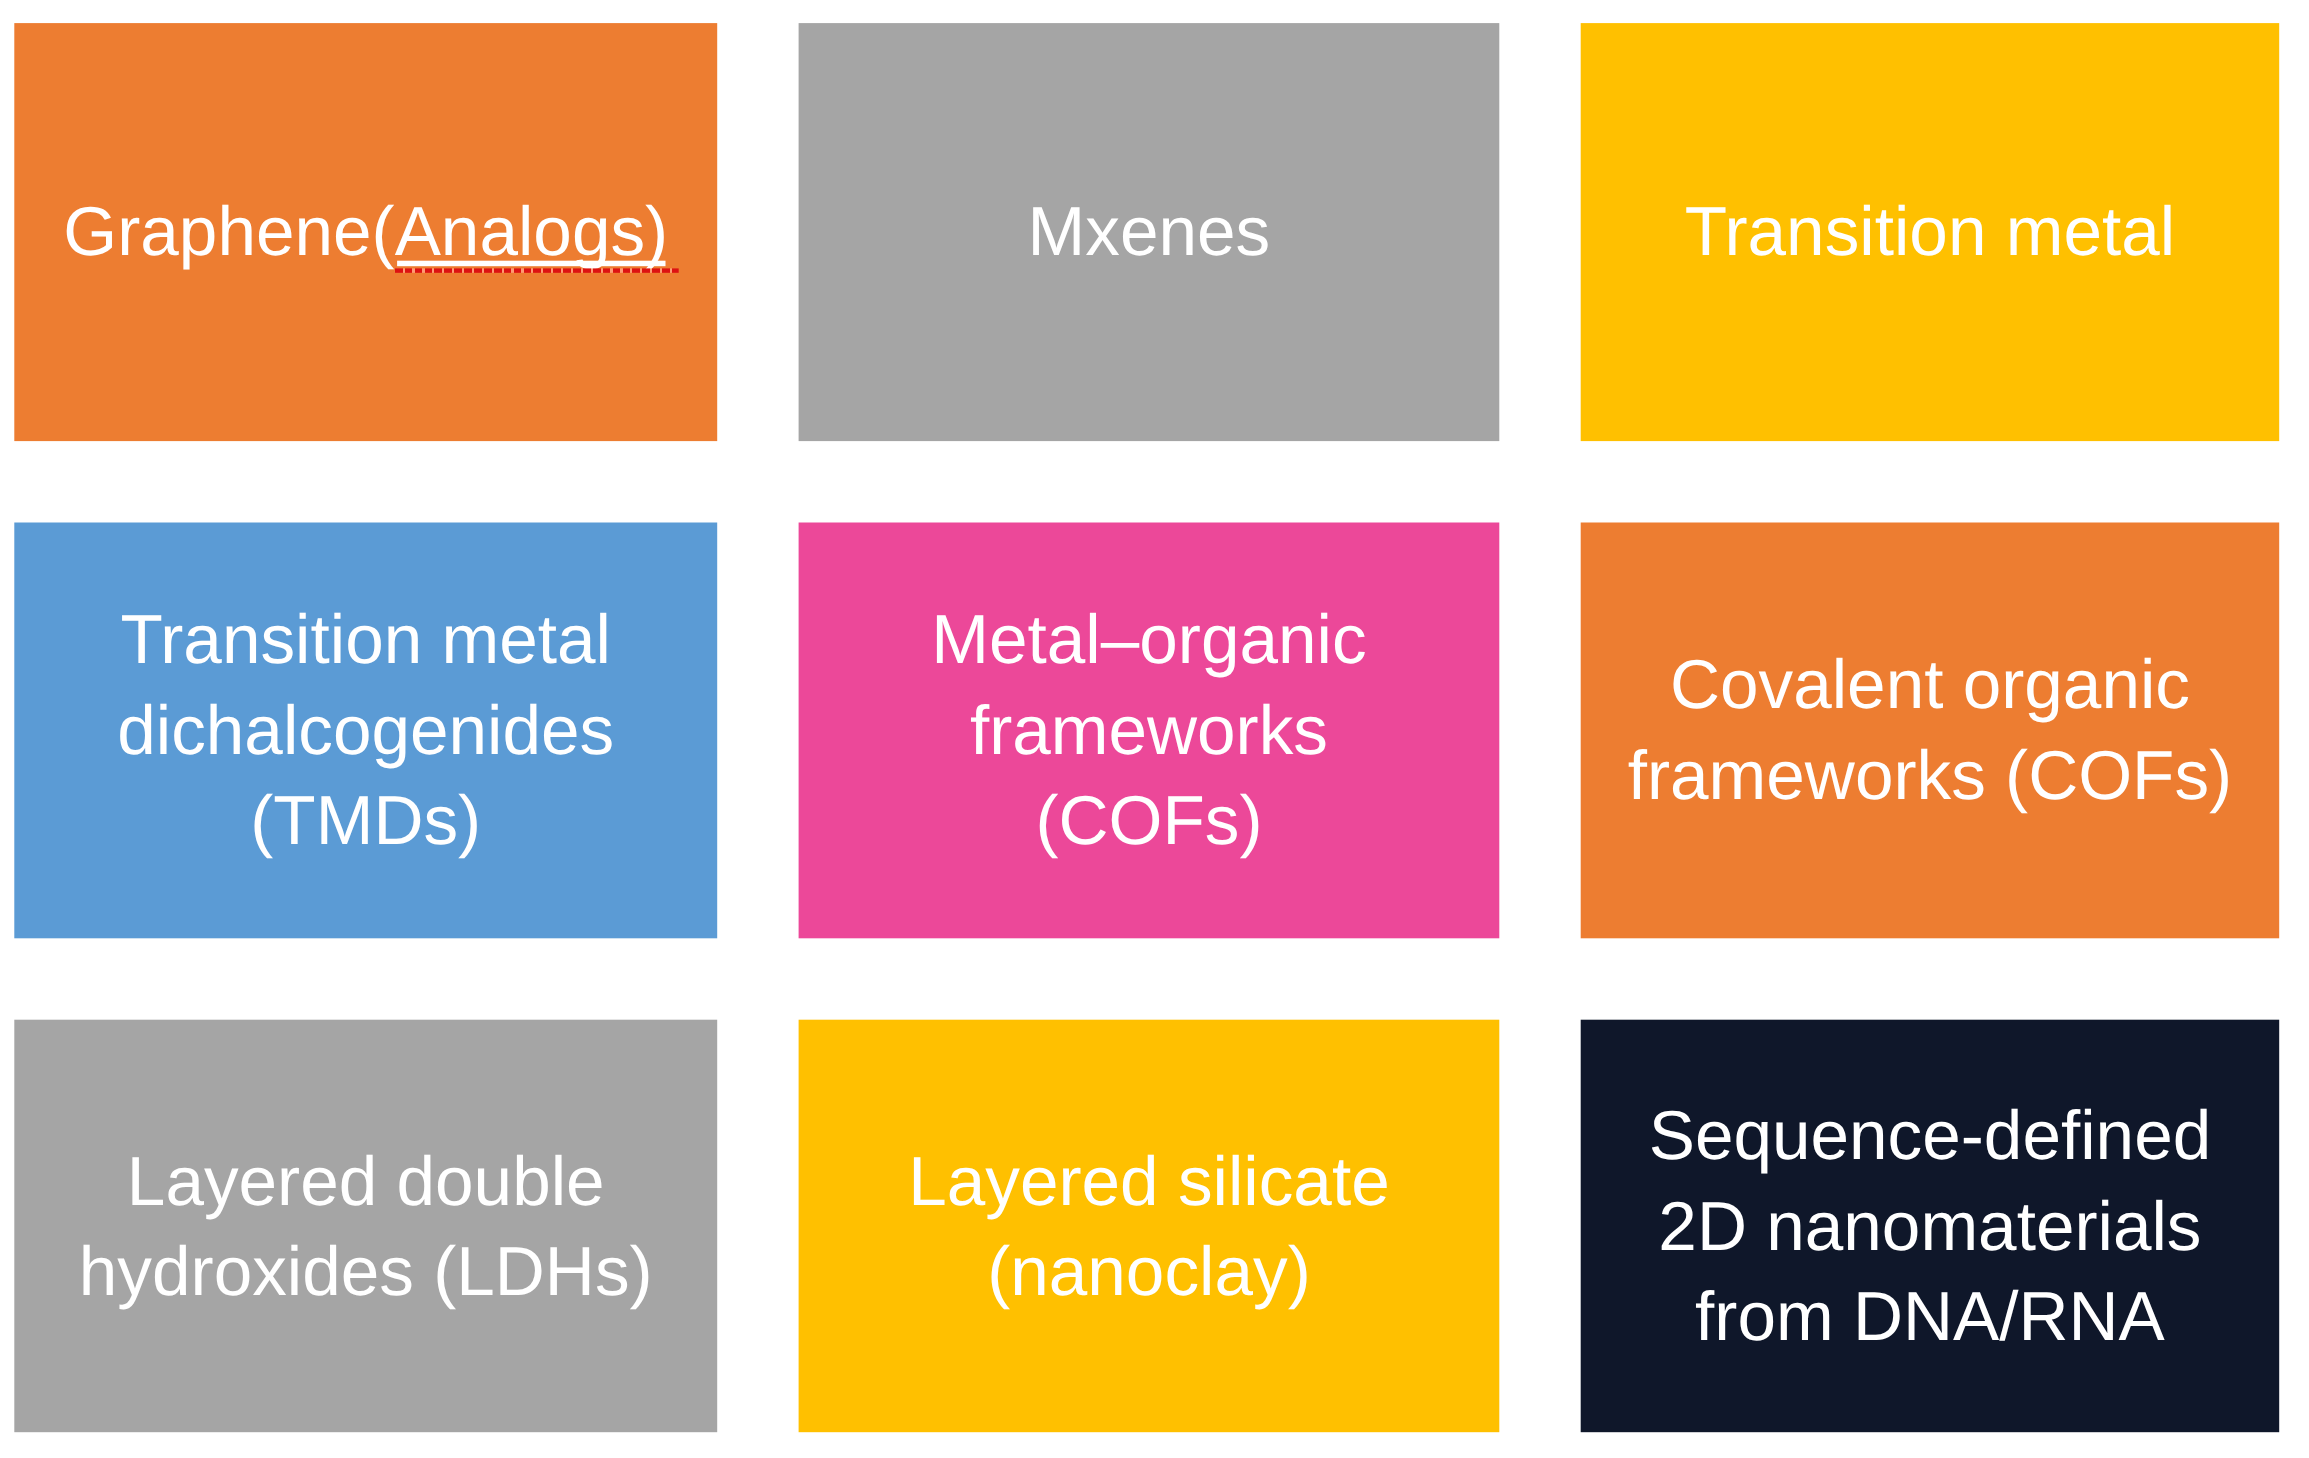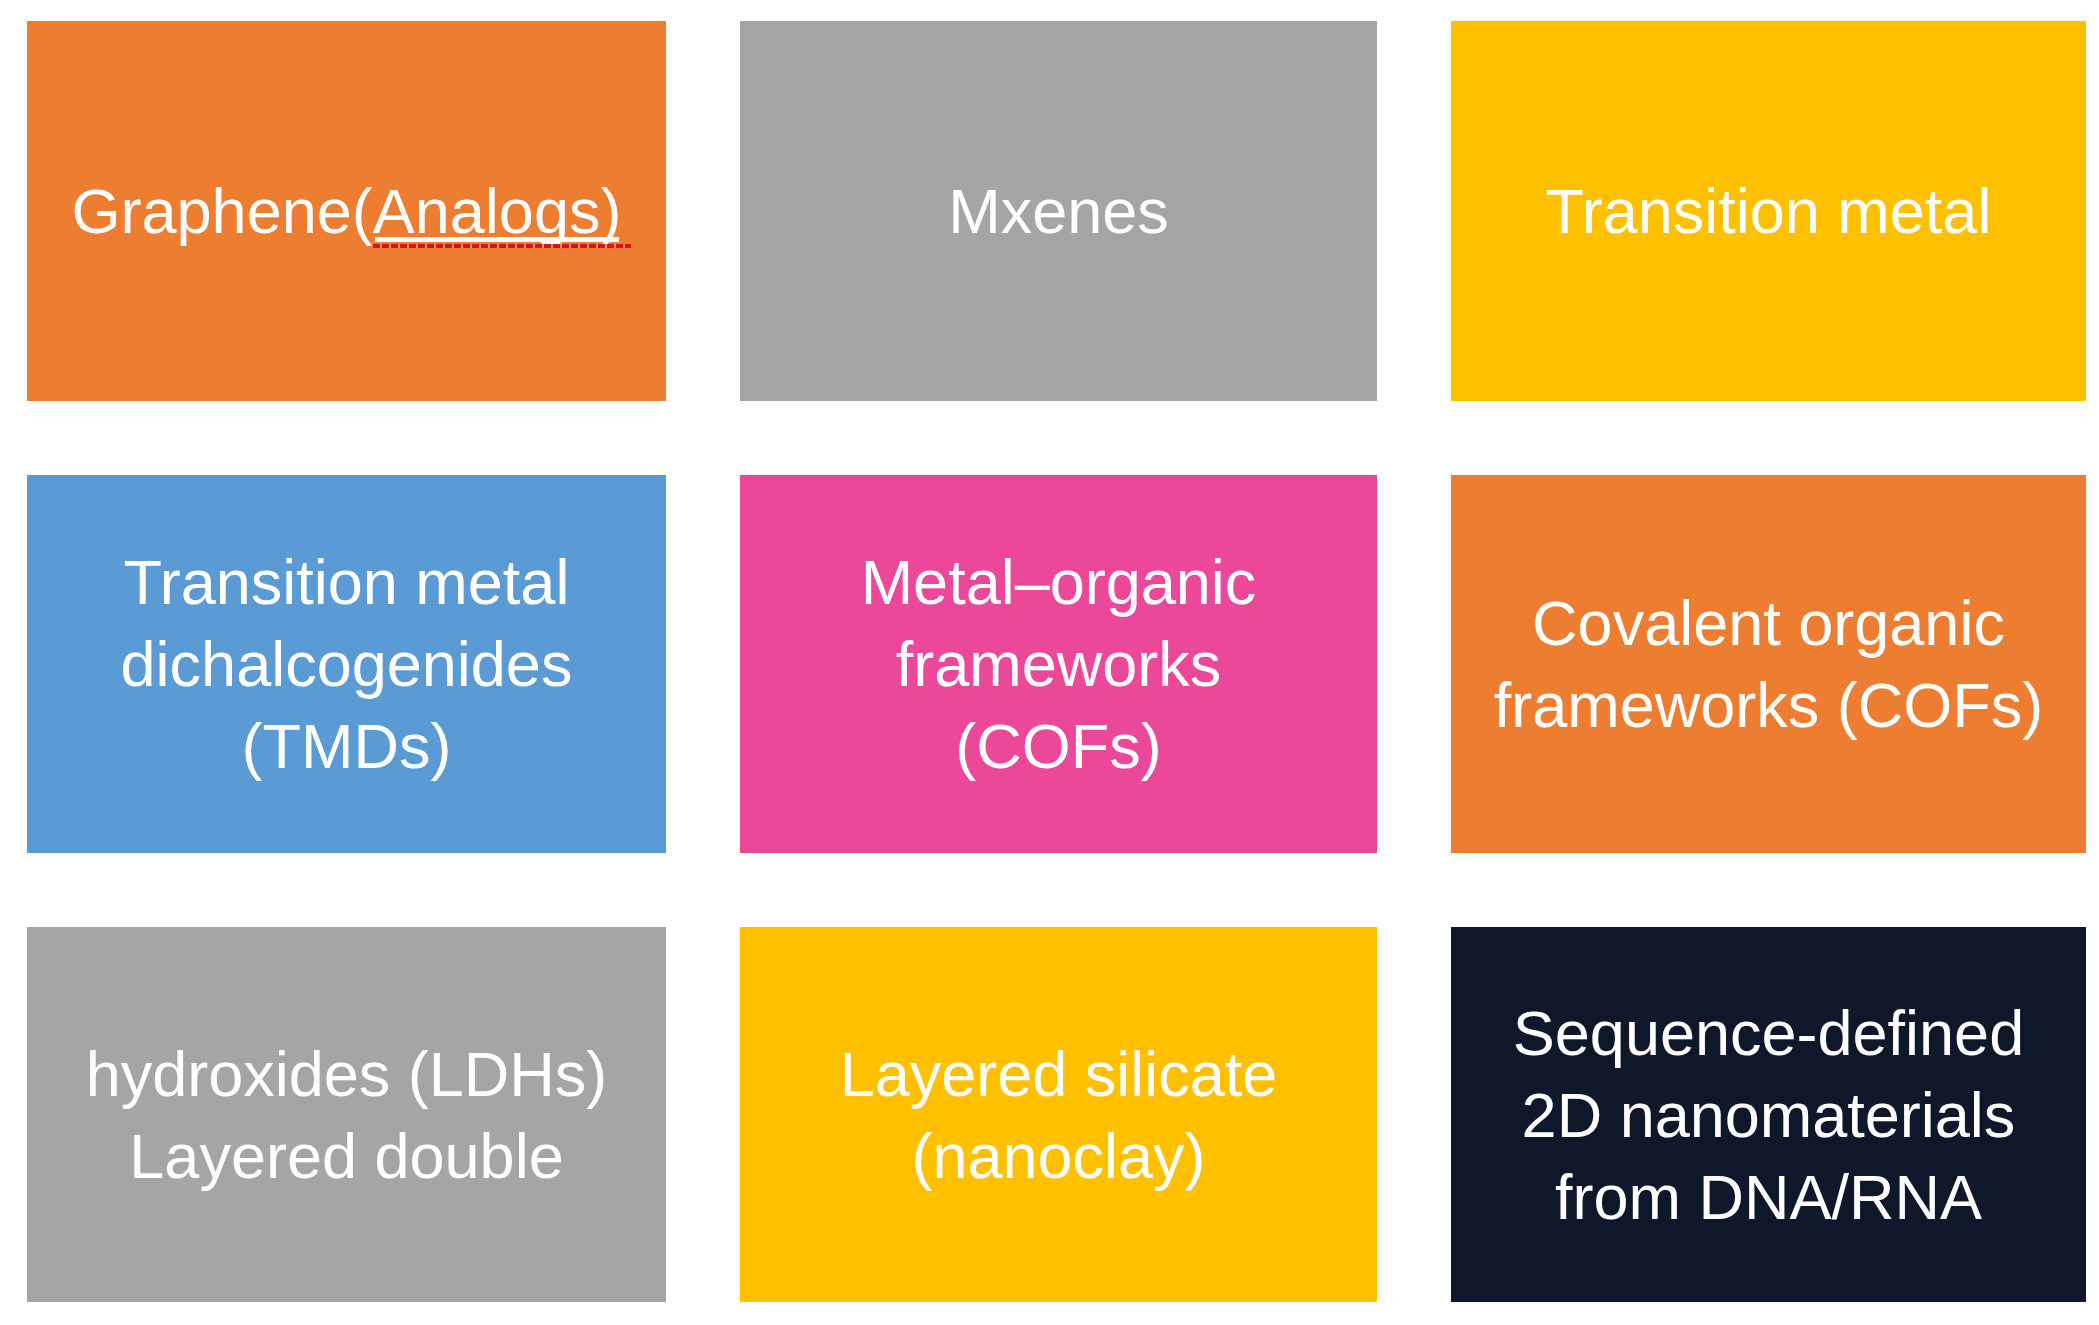--- a/index.html
+++ b/index.html
@@ -7,21 +7,21 @@
     padding: 0;
     background: #ffffff;
   }
   .canvas {
     position: relative;
     width: 2099px;
     height: 1325px;
     background: #ffffff;
     font-family: "Liberation Sans", "DejaVu Sans", sans-serif;
     box-sizing: border-box;
-    padding: 21px 26px 22px 27px;
+    padding: 21px 26px 22px 13px;
   }
   .grid {
     display: grid;
     grid-template-columns: 639px 637px 635px;
     grid-template-rows: 380px 378px 375px;
     column-gap: 74px;
     row-gap: 74px;
   }
   .box {
     display: flex;
@@ -92,22 +92,22 @@
       <div class="line">frameworks</div>
       <div class="line">(COFs)</div>
     </div>
 
     <div class="box" style="background: rgb(237, 125, 49);">
       <div class="line">Covalent organic</div>
       <div class="line">frameworks (COFs)</div>
     </div>
 
     <div class="box" style="background: rgb(165, 165, 165);">
+      <div class="line">Layered double</div>
       <div class="line">hydroxides (LDHs)</div>
-      <div class="line">Layered double</div>
     </div>
 
     <div class="box" style="background: rgb(255, 192, 0); text-align: center;">
       <div class="line">Layered silicate</div>
       <div class="line">(nanoclay)</div>
     </div>
 
     <div class="box" style="background: #0f172a;">
       <div class="line">Sequence-defined</div>
       <div class="line">2D nanomaterials</div>

